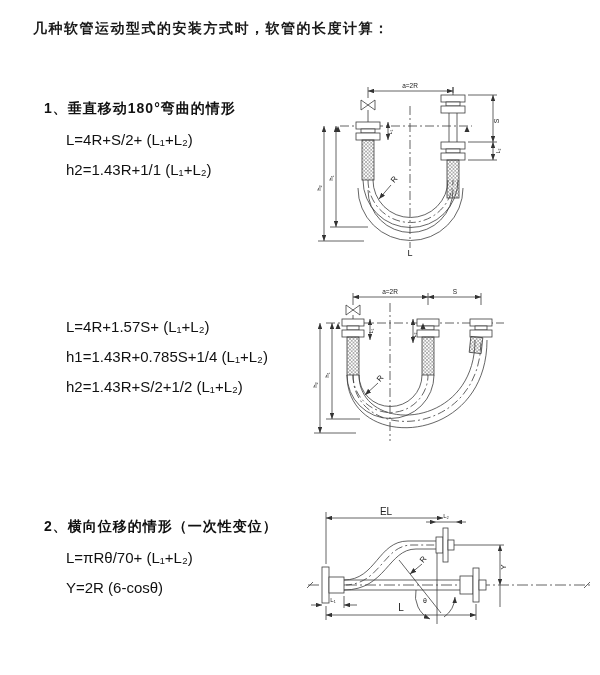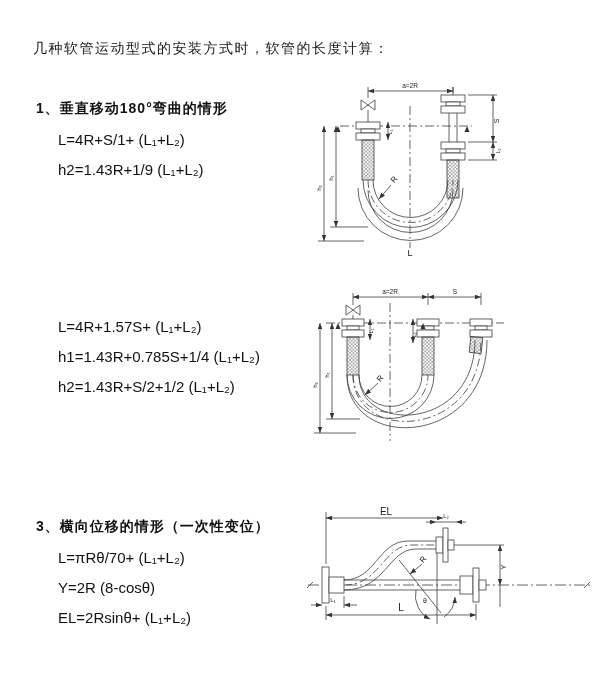--- a/index.html
+++ b/index.html
@@ -1,58 +1,57 @@
 <!DOCTYPE html>
 <html><head>
 <meta charset="utf-8">
 <style>
   html,body{margin:0;padding:0;background:#fff;}
   .page{position:relative;width:600px;height:675px;background:#ffffff;overflow:hidden;
         font-family:"Liberation Sans",sans-serif;color:#1a1a1a;}
-  .title{position:absolute;left:33px;top:40px;font-size:14px;font-weight:normal;letter-spacing:1.5px;}
-  .sec{position:absolute;left:36px;}
+  .title{position:absolute;left:33px;top:20px;font-size:14px;font-weight:bold;letter-spacing:1.5px;}
+  .sec{position:absolute;left:44px;}
   .heading{font-size:14px;font-weight:bold;letter-spacing:1px;color:#111;}
   .formulas{margin-left:22px;margin-top:7px;}
   .formula{font-size:15px;line-height:30px;color:#111;white-space:pre;}
   .diag{position:absolute;}
   .d1{left:310px;top:78px;}
   .d2{left:308px;top:283px;}
   .d3{left:298px;top:500px;}
   svg{overflow:visible;}
   svg text{font-family:"Liberation Sans",sans-serif;fill:#222;}
 </style>
 </head>
 <body>
 
 <div class="page">
 
   <div class="title">几种软管运动型式的安装方式时，软管的长度计算：</div>
 
   <section class="sec" style="top:100px">
     <div class="heading">1、垂直移动180°弯曲的情形</div>
     <div class="formulas">
-      <div class="formula">L=4R+S/1+ (L₁+L₂)</div>
-      <div class="formula">h2=1.43R+1/9 (L₁+L₂)</div>
+      <div class="formula">L=4R+S/2+ (L₁+L₂)</div>
+      <div class="formula">h2=1.43R+1/1 (L₁+L₂)</div>
     </div>
   </section>
 
   <section class="sec" style="top:305px">
     <div class="formulas">
       <div class="formula">L=4R+1.57S+ (L₁+L₂)</div>
       <div class="formula">h1=1.43R+0.785S+1/4 (L₁+L₂)</div>
       <div class="formula">h2=1.43R+S/2+1/2 (L₁+L₂)</div>
     </div>
   </section>
 
   <section class="sec" style="top:518px">
-    <div class="heading">3、横向位移的情形（一次性变位）</div>
+    <div class="heading">2、横向位移的情形（一次性变位）</div>
     <div class="formulas">
       <div class="formula">L=πRθ/70+ (L₁+L₂)</div>
-      <div class="formula">Y=2R (8-cosθ)</div>
-      <div class="formula">EL=2Rsinθ+ (L₁+L₂)</div>
+      <div class="formula">Y=2R (6-cosθ)</div>
     </div>
   </section>
 
   <svg class="diag d1" width="260" height="182" viewBox="0 0 260 182">
     <defs>
       <pattern id="braidA" width="3.5" height="3.5" patternUnits="userSpaceOnUse">
         <path d="M0,3.5 L3.5,0 M0,0 L3.5,3.5" stroke="#6b6b6b" stroke-width="0.5" fill="none"></path>
       </pattern>
       <marker id="arrA" orient="auto-start-reverse" markerWidth="9" markerHeight="6" refX="8" refY="3">
         <path d="M0,0 L8,3 L0,6 Z" fill="#333"></path>

